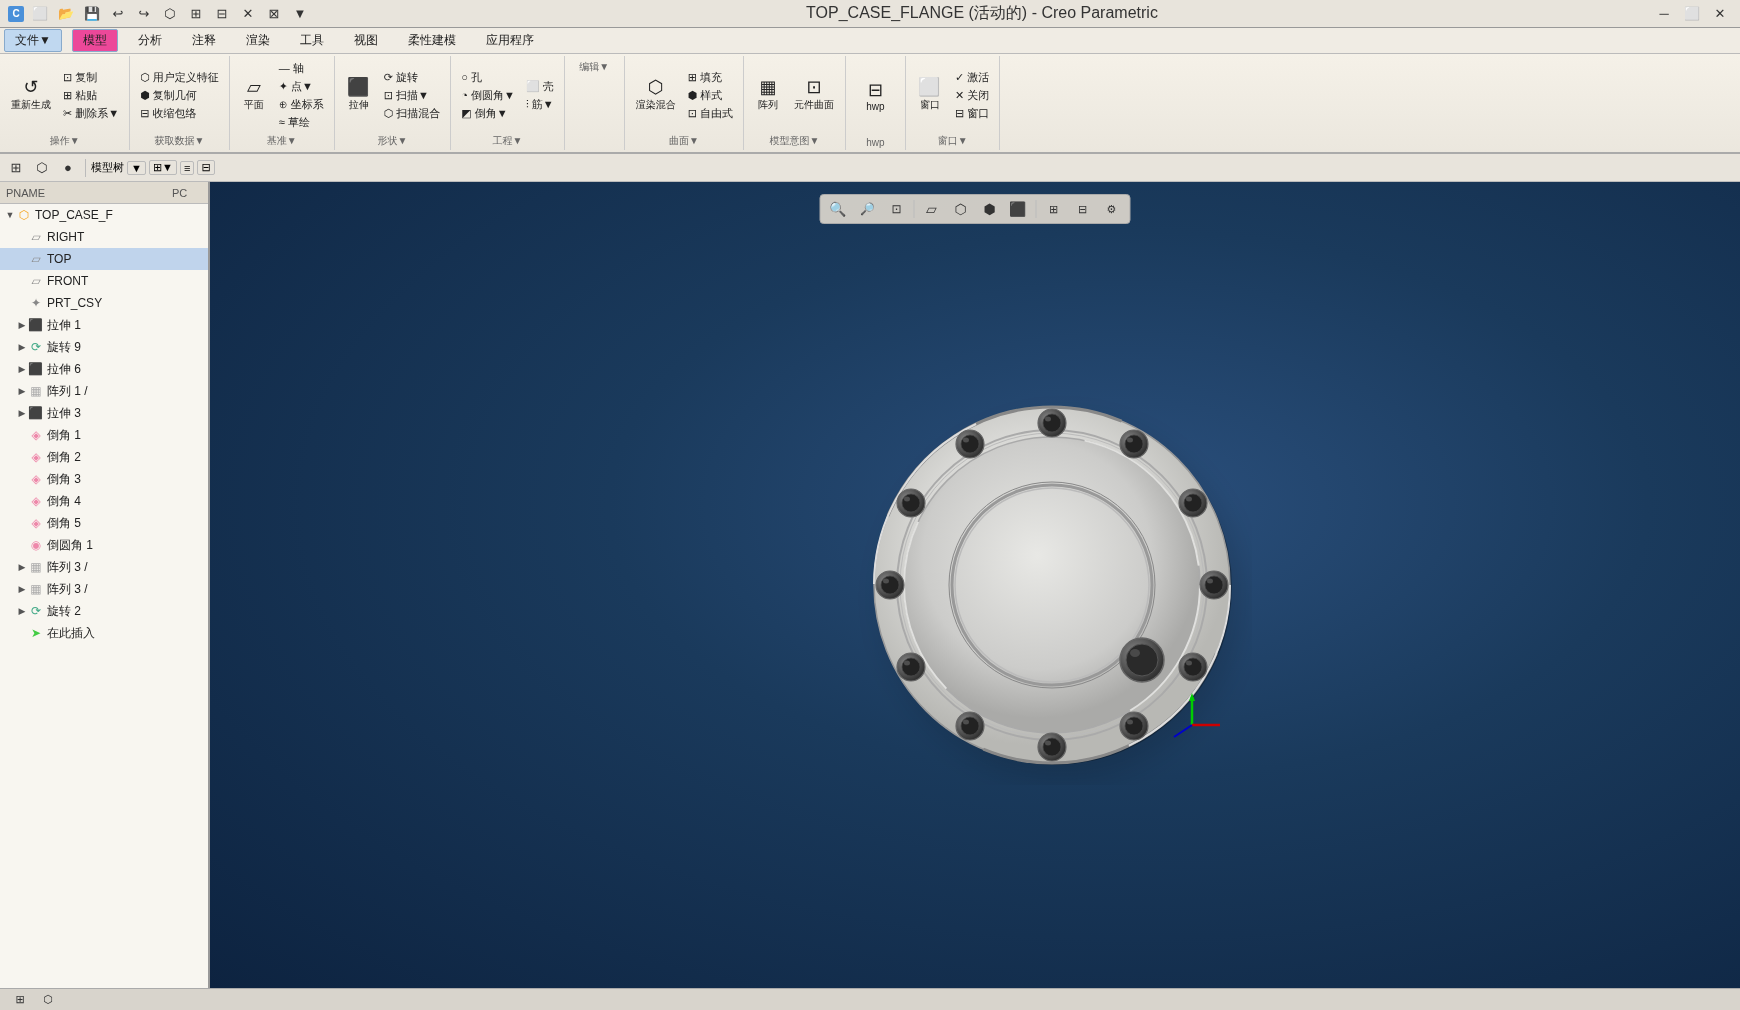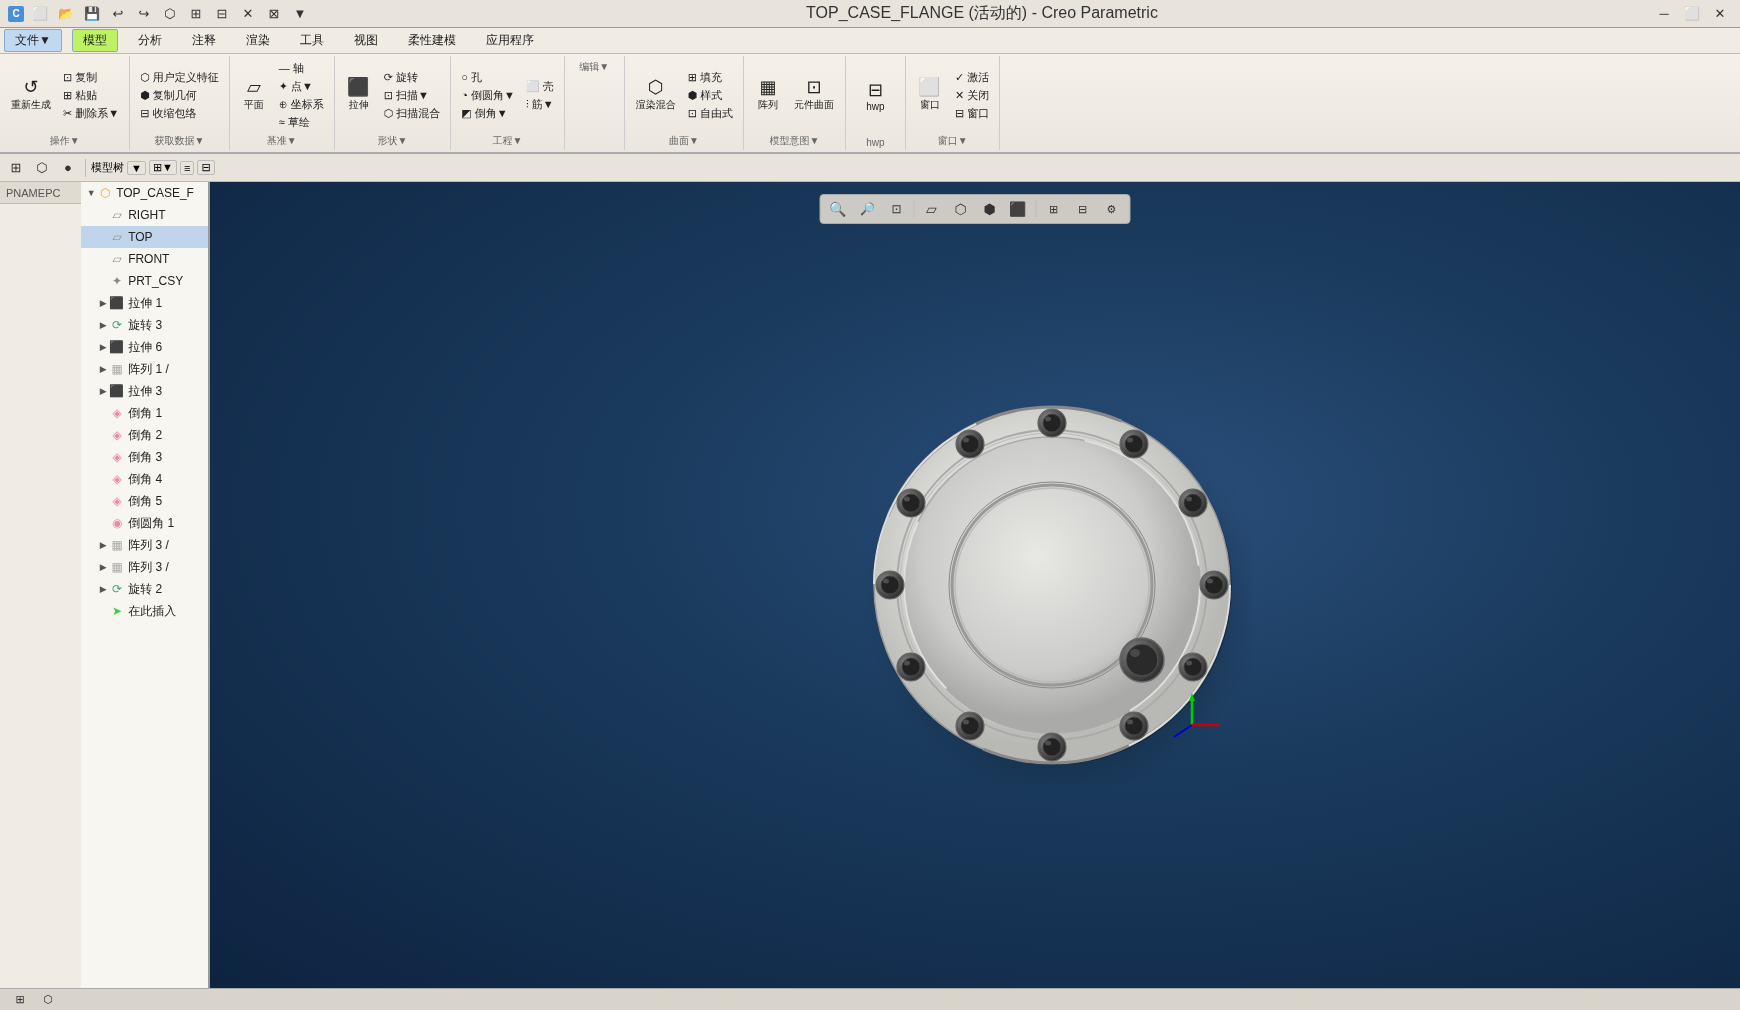--- a/index.html
+++ b/index.html
@@ -161,21 +161,21 @@
       display: flex;
       height: calc(1010px - 28px - 26px - 100px - 28px - 22px);
     }
 
     
     #left-panel {
       width: 210px;
       background: #f0ece4;
       border-right: 2px solid #999;
       display: flex;
-      flex-direction: row;
+      flex-direction: column;
       overflow: hidden;
     }
     #tree-col-header {
       height: 22px;
       background: #e0dbd0;
       border-bottom: 1px solid #bbb;
       display: flex;
       align-items: center;
       padding: 0 6px;
       font-size: 11px;
@@ -299,21 +299,21 @@
   <div class="title-text">TOP_CASE_FLANGE (活动的) - Creo Parametric</div>
   <div style="display:flex;gap:4px;">
     <div class="toolbar-btn">─</div>
     <div class="toolbar-btn">⬜</div>
     <div class="toolbar-btn">✕</div>
   </div>
 </div>
 
 <div id="menu-bar">
   <div class="menu-item active">文件▼</div>
-  <div class="menu-item active" style="background:#bef264;border:1px solid #88aacc;text-align:right;">模型</div>
+  <div class="menu-item active" style="background:#ec4899;border:1px solid #88aacc;text-align:right;">模型</div>
   <div class="menu-item">分析</div>
   <div class="menu-item">注释</div>
   <div class="menu-item">渲染</div>
   <div class="menu-item">工具</div>
   <div class="menu-item">视图</div>
   <div class="menu-item">柔性建模</div>
   <div class="menu-item">应用程序</div>
 </div>
 
 <div id="ribbon">
@@ -509,21 +509,21 @@
 
       <div class="tree-item tree-indent">
         <div class="expand-btn">▶</div>
         <div class="item-icon" style="color:#4a8;">⬛</div>
         <span>拉伸 1</span>
       </div>
 
       <div class="tree-item tree-indent">
         <div class="expand-btn">▶</div>
         <div class="item-icon" style="color:#4a8;">⟳</div>
-        <span>旋转 3</span>
+        <span>旋转 9</span>
       </div>
 
       <div class="tree-item tree-indent">
         <div class="expand-btn">▶</div>
         <div class="item-icon" style="color:#4a8;">⬛</div>
         <span>拉伸 6</span>
       </div>
 
       <div class="tree-item tree-indent">
         <div class="expand-btn">▶</div>

